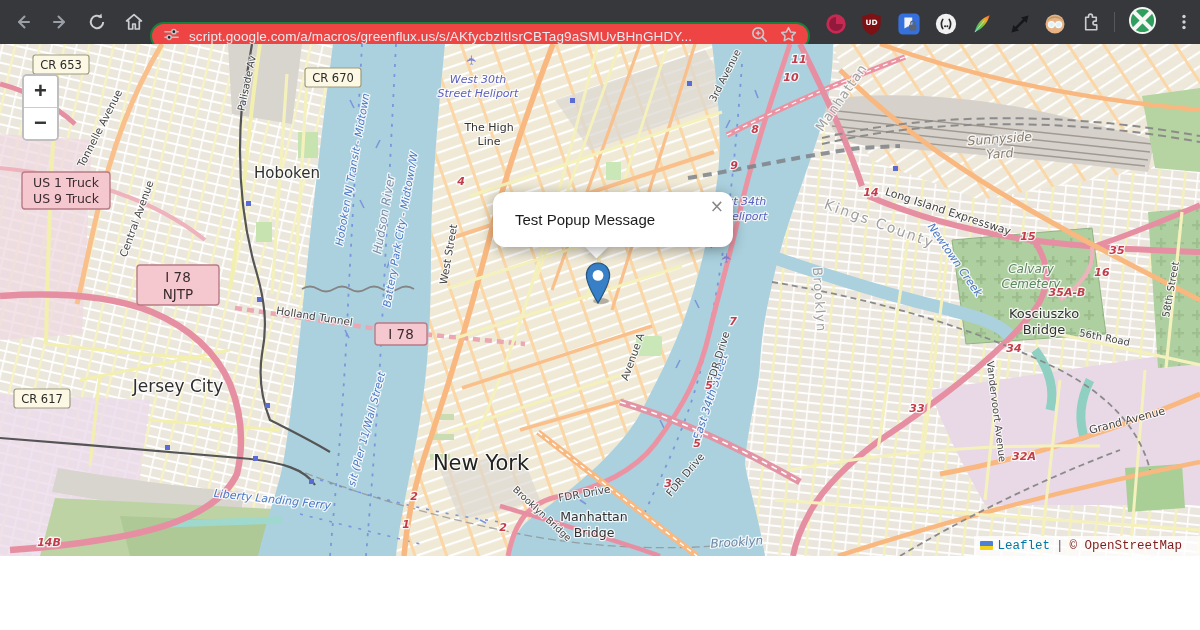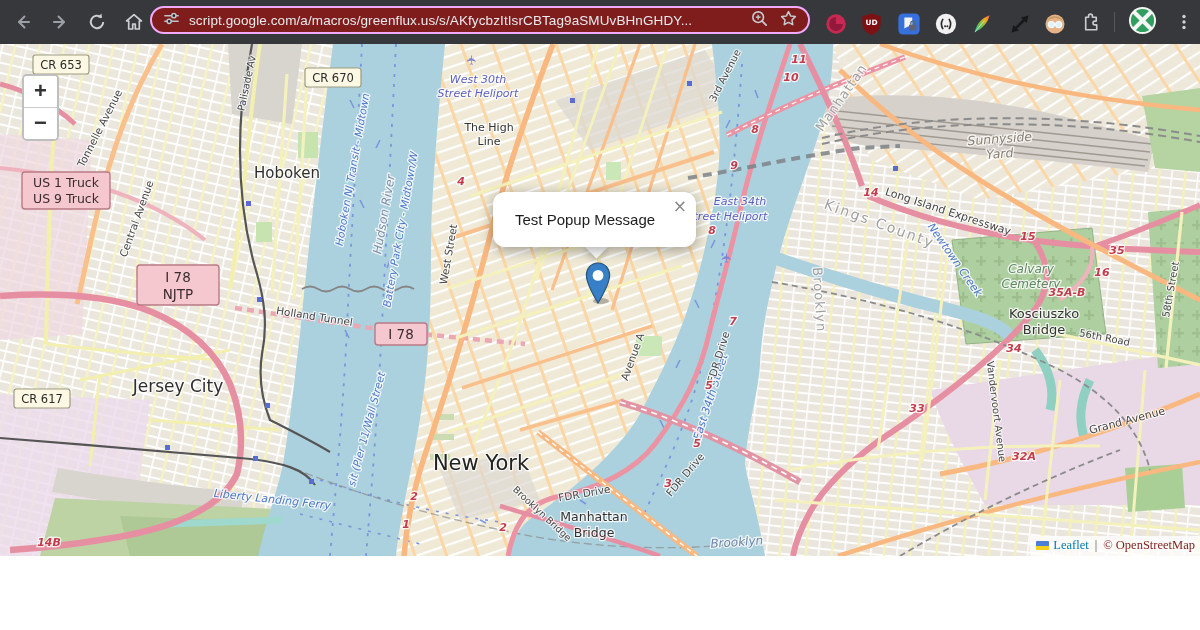--- a/index.html
+++ b/index.html
@@ -1,21 +1,21 @@
 <!DOCTYPE html>
 <html><head>
 <meta charset="utf-8">
 <style>
   html,body{margin:0;padding:0;background:#fff;}
   body{width:1200px;height:630px;overflow:hidden;font-family:"Liberation Sans",sans-serif;position:relative;}
 
   
   .toolbar{position:absolute;left:0;top:0;width:1200px;height:44px;background:#37383c;border-bottom:1px solid #2a2b2e;}
   .navbtn{position:absolute;top:11px;width:22px;height:22px;display:flex;align-items:center;justify-content:center;cursor:pointer;}
-  .urlbar{position:absolute;left:150px;top:6px;width:660px;height:28px;background:#7f1d1d;border:2px solid #f0abfc;border-radius:16px;display:flex;align-items:center;box-sizing:border-box;cursor:text;}
+  .urlbar{position:absolute;left:150px;top:22px;width:660px;height:28px;background:#ef4444;border:2px solid #15803d;border-radius:16px;display:flex;align-items:center;box-sizing:border-box;cursor:text;}
   .urlbar .tune{margin-left:11px;flex:0 0 auto;}
   .urltext{margin-left:9px;font-size:13.5px;color:#e9eaed;white-space:nowrap;overflow:hidden;flex:1 1 auto;letter-spacing:.1px;}
   .pill-ic{flex:0 0 auto;margin-right:10px;cursor:pointer;}
   .ext{position:absolute;top:12px;width:27px;height:27px;display:flex;align-items:flex-start;justify-content:center;cursor:pointer;}
   .sep{position:absolute;left:1114px;top:12px;width:1px;height:20px;background:#55575b;}
   .avatar{position:absolute;left:1128px;top:6px;width:29px;height:29px;cursor:pointer;}
   .menu3{position:absolute;left:1174px;top:8px;width:20px;height:27px;display:flex;align-items:center;justify-content:center;cursor:pointer;}
 
   
   .map{position:absolute;left:0;top:44px;width:1200px;height:512px;background:#f2efe9;overflow:hidden;}
@@ -33,26 +33,26 @@
   .grayit{font-style:italic;fill:#8b8b8b;}
   .street{font-size:10.5px;fill:#464646;stroke-width:2.2px;}
   .exit{font-size:11px;font-style:italic;font-weight:bold;fill:#c23c4c;paint-order:stroke;stroke:rgba(255,255,255,.85);stroke-width:2.4px;}
   .badge-t{font-size:11.5px;fill:#2a2a2a;text-anchor:middle;}
   .badge-tp{font-size:12.5px;fill:#3a2b2e;text-anchor:middle;}
 
   
   .zoomctl{position:absolute;left:22px;top:30px;width:33px;border:2px solid rgba(0,0,0,.25);border-radius:5px;background:#fff;overflow:hidden;}
   .zoomctl .zb{display:block;width:33px;height:31px;line-height:30px;text-align:center;font-size:22px;font-weight:bold;color:#333;background:#fff;cursor:pointer;}
   .zoomctl .zb:first-child{border-bottom:1px solid #ccc;}
-  .popup{position:absolute;left:493px;top:148px;width:203px;height:55px;background:#fff;border-radius:12px;box-shadow:0 3px 14px rgba(0,0,0,.35);}
+  .popup{position:absolute;left:493px;top:148px;width:240px;height:55px;background:#fff;border-radius:12px;box-shadow:0 3px 14px rgba(0,0,0,.35);}
   .popup .msg{position:absolute;left:22px;top:19px;font-size:15px;color:#1c1c1c;white-space:nowrap;}
   .popup .closex{position:absolute;right:9px;top:4px;font-size:17px;color:#888;cursor:pointer;font-family:"DejaVu Sans",sans-serif;}
   .ptail{position:absolute;left:588px;top:194px;width:17px;height:17px;background:#fff;transform:rotate(45deg);box-shadow:3px 3px 6px rgba(0,0,0,.18);}
   .marker{position:absolute;left:585px;top:218px;width:26px;height:42px;cursor:pointer;}
-  .attrib{position:absolute;right:0;bottom:0;height:17px;background:rgba(255,255,255,.75);padding:1px 5px 2px 6px;font-size:12.5px;color:#333;display:flex;align-items:center;gap:4px;font-family:Liberation Serif, serif;}
+  .attrib{position:absolute;right:0;bottom:0;height:17px;background:rgba(255,255,255,.75);padding:1px 18px 2px 6px;font-size:12.5px;color:#333;display:flex;align-items:center;gap:4px;font-family:Liberation Mono, monospace;}
   .uaflag{display:inline-block;width:13px;height:9px;background:linear-gradient(#4d7fd6 50%,#f3d11d 50%);border-radius:1px;}
   .lflink{color:#0078a8;cursor:pointer;}
   .osm{color:#7f1d1d;cursor:pointer;}
   .attrib .bar{color:#555;margin:0 2px;}
 </style>
 </head>
 <body>
 
 <div class="toolbar">
   <div class="navbtn" style="left:12px">

